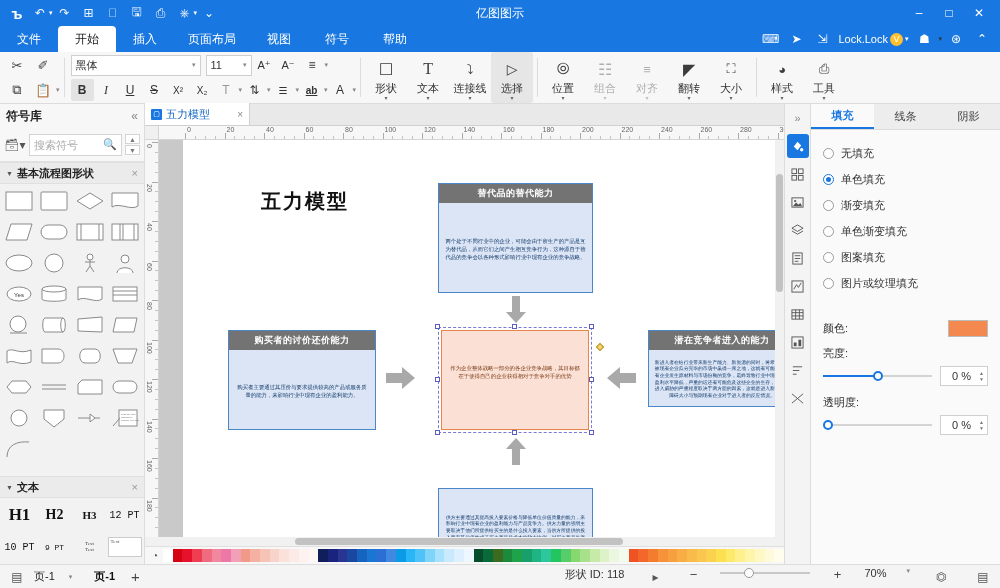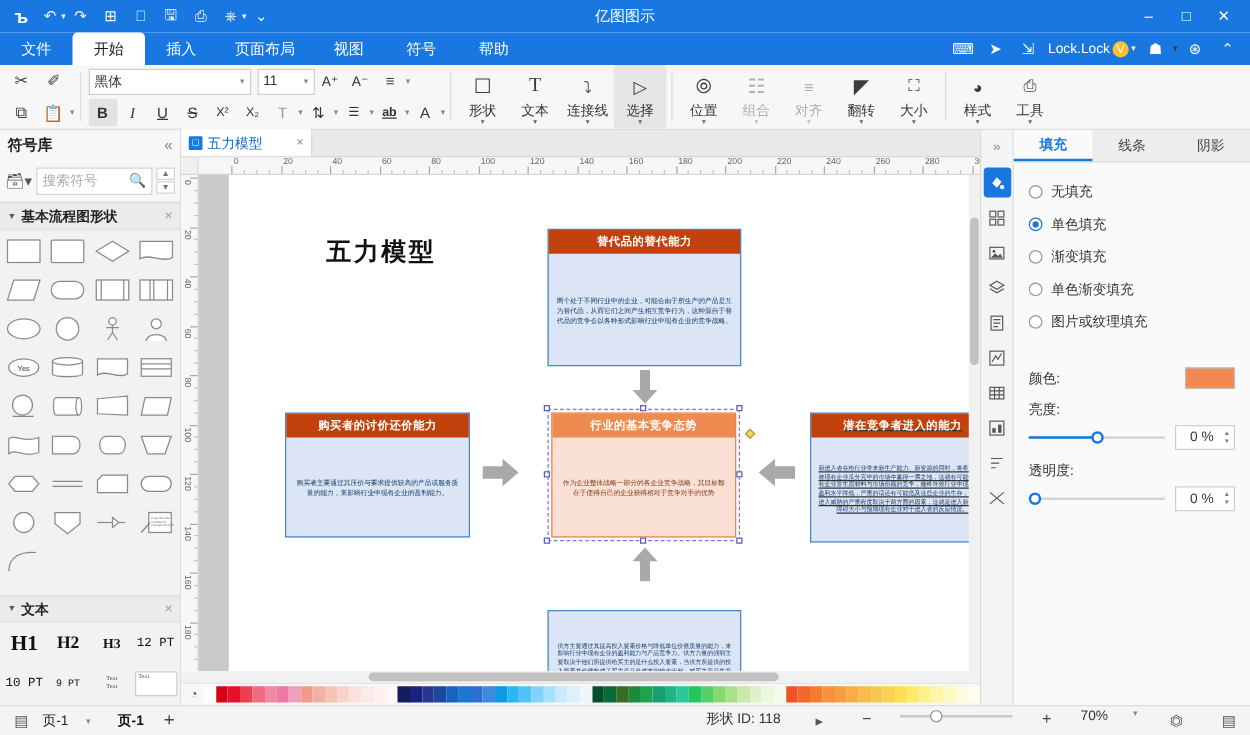--- a/index.html
+++ b/index.html
@@ -137,21 +137,21 @@
   .vruler .tick { position: absolute; left: 7px; height: 1px; width: 7px; background: #aaa; }
   .vruler .tick.minor { left: 10px; width: 4px; background: #c3c3c3; }
   .vruler .num { position: absolute; left: 1px; font-size: 7px; color: #666; writing-mode: vertical-rl; }
   .canvas-wrap { flex: 1; position: relative; overflow: hidden; background: #c9c9c9; }
   .page { position: absolute; left: 24px; top: 0; width: 630px; height: 430px; background: #fff; }
 
   .dtitle { position: absolute; left: 78px; top: 48px; font-size: 20px; font-weight: bold;
             color: #111; letter-spacing: 2px; }
 
   .node { position: absolute; border: 1px solid #4a86c8; background: #dbe5f5; }
-  .node .nhead { background: #c2410c; color: #fff; font-size: 9px; font-weight: bold; text-align: center;
+  .node .nhead { background: #737373; color: #fff; font-size: 9px; font-weight: bold; text-align: center;
                  padding: 3px 0; letter-spacing: .5px; }
   .node .nbody { font-size: 5.4px; line-height: 8px; color: #123a6b; padding: 4px 6px;
                  text-align: center; display: flex; align-items: center; justify-content: center;
                  height: calc(100% - 16px); }
   .node.center-node { border: 1px solid #e8864a; background: #fbe0d5; }
   .node.center-node .nhead { background: #ed8b50; }
   .node.center-node .nbody { color: #7a3b14; }
 
   .sel-frame { position: absolute; border: 1px dashed #7a7ad6; pointer-events: none; }
   .handle { position: absolute; width: 5px; height: 5px; background: #fff; border: 1px solid #5b5bc4; }
@@ -799,36 +799,35 @@
               <div class="nhead">替代品的替代能力</div>
               <div class="nbody">两个处于不同行业中的企业，可能会由于所生产的产品是互为替代品，从而它们之间产生相互竞争行为，这种源自于替代品的竞争会以各种形式影响行业中现有企业的竞争战略。</div>
             </div>
 
             <div class="node" style="left:45px; top:190px; width:148px; height:100px;">
               <div class="nhead">购买者的讨价还价能力</div>
               <div class="nbody">购买者主要通过其压价与要求提供较高的产品或服务质量的能力，来影响行业中现有企业的盈利能力。</div>
             </div>
 
             <div class="node center-node" style="left:258px; top:190px; width:148px; height:100px;">
-              <div class="nhead">行业的基本竞争态势</div>
               <div class="nbody">作为企业整体战略一部分的各企业竞争战略，其目标都在于使得自己的企业获得相对于竞争对手的优势</div>
             </div>
             <div class="sel-frame" style="left:255px; top:187px; width:154px; height:106px;">
             </div>
             <div class="handle" style="left:252px; top:184px"></div>
             <div class="handle" style="left:329px; top:184px"></div>
             <div class="handle" style="left:406px; top:184px"></div>
             <div class="handle" style="left:252px; top:237px"></div>
             <div class="handle" style="left:406px; top:237px"></div>
             <div class="handle" style="left:252px; top:290px"></div>
             <div class="handle" style="left:329px; top:290px"></div>
             <div class="handle" style="left:406px; top:290px"></div>
             <div class="rot-handle" style="left:414px; top:204px"></div>
 
-            <div class="node" style="left:465px; top:190px; width:148px; height:104px;text-decoration:underline;">
+            <div class="node" style="left:465px; top:190px; width:148px; height:77px;">
               <div class="nhead">潜在竞争者进入的能力</div>
               <div class="nbody" style="font-size:4.8px;line-height:6.6px;padding:2px 4px">新进入者在给行业带来新生产能力、新资源的同时，将希望在已被现有企业瓜分完毕的市场中赢得一席之地，这就有可能会与现有企业发生原材料与市场份额的竞争，最终导致行业中现有企业盈利水平降低，严重的话还有可能危及这些企业的生存，竞争性进入威胁的严重程度取决于两方面的因素，这就是进入新领域的障碍大小与预期现有企业对于进入者的反应情况。</div>
             </div>
 
             <div class="node" style="left:255px; top:348px; width:155px; height:110px;">
               <div class="nbody" style="font-size:4.8px;line-height:6.8px;padding:2px 5px">供方主要通过其提高投入要素价格与降低单位价值质量的能力，来影响行业中现有企业的盈利能力与产品竞争力。供方力量的强弱主要取决于他们所提供给买主的是什么投入要素，当供方所提供的投入要素其价值构成了买主产品总成本的较大比例、对买主产品生产过程非常重要、或者严重影响买主产品的质量时，供方对于买主的潜在讨价还价力量就大大增强。</div>
             </div>
 
             <div class="arrow" style="left:322px; top:156px;">
               <svg width="22" height="28">
@@ -1024,20 +1023,24 @@
         <div class="radio-row">
           <span class="rdo"></span>
           <span class="rdo-lbl">渐变填充</span>
         </div>
         <div class="radio-row">
           <span class="rdo"></span>
           <span class="rdo-lbl">单色渐变填充</span>
         </div>
         <div class="radio-row">
           <span class="rdo"></span>
+          <span class="rdo-lbl">图案填充</span>
+        </div>
+        <div class="radio-row">
+          <span class="rdo"></span>
           <span class="rdo-lbl">图片或纹理填充</span>
         </div>
 
         <div class="color-row" style="margin-top:24px">
           <span class="fld-lbl" style="margin:0">颜色:</span>
           <span class="color-swatch" id="color-swatch" style="background: rgb(244, 137, 79);"></span>
         </div>
 
         <div class="fld-lbl">亮度:</div>
         <div class="slider-row">

